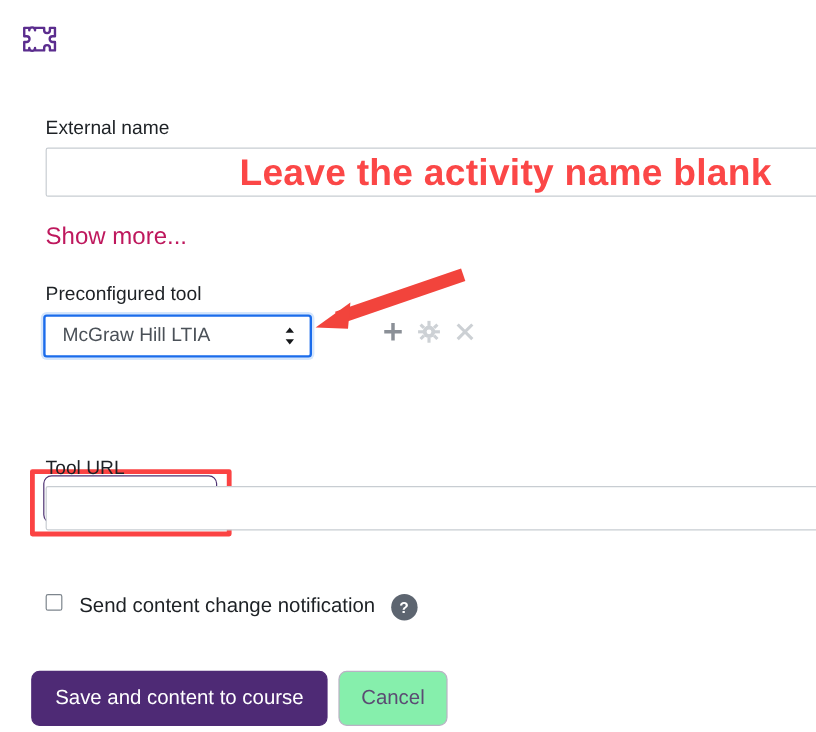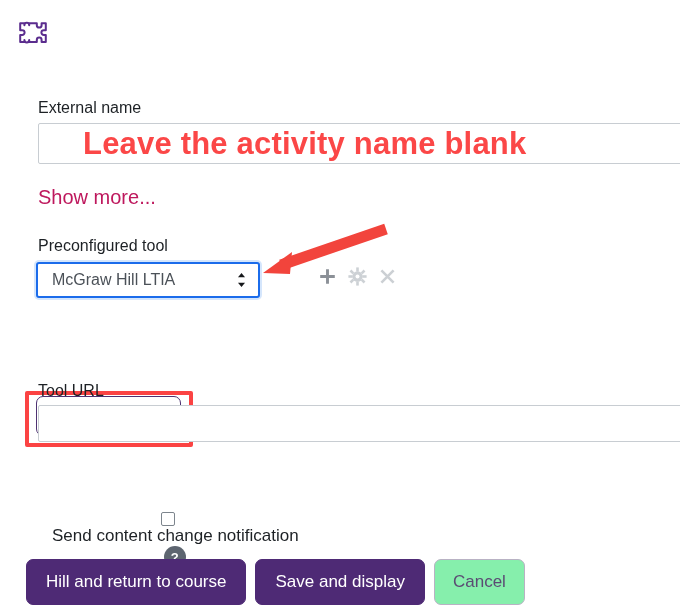--- a/index.html
+++ b/index.html
@@ -79,20 +79,21 @@
     position: absolute;
     left: 83px; top: 54px;
     width: 560px;
     font-size: 31px;
     font-weight: bold;
     color: #fb4747;
     letter-spacing: .2px;
     line-height: 36px;
     white-space: nowrap;
     pointer-events: none;
+    text-align: right;
   }
 
   
   .show-more {
     position: absolute;
     left: 38px; top: 114px;
     font-size: 20px;
     color: #be185d;
     text-decoration: none;
     cursor: pointer;
@@ -176,24 +177,23 @@
   .url-input {
     position: absolute;
     left: 38px; top: 333px;
     width: 676px;
     height: 37px;
   }
 
   
   .check-row {
     position: absolute;
-    left: 38px; top: 440px;
-    display: flex;
-    align-items: center;
-    flex-direction: column;
+    left: 38px; top: 423px;
+    display: flex;
+    align-items: flex-start;
   }
   .check-box {
     width: 14px;
     height: 14px;
     border: 1px solid #7d858d;
     border-radius: 2px;
     background: #ffffff;
     cursor: pointer;
     flex: 0 0 14px;
   }
@@ -324,22 +324,21 @@
   <label class="field-label row-url-label">Tool URL</label>
   <input class="text-input url-input" type="text" placeholder="" style="">
 
   <div class="check-row">
     <span class="check-box"></span>
     <span class="check-label">Send content change notification</span>
     <span class="help-icon">?</span>
   </div>
 
   <div class="actions">
-    <button class="btn btn-primary">Hill and return to course</button>
-    <button class="btn btn-primary">Save and display</button>
+    <button class="btn btn-primary">Save and content to course</button>
     <button class="btn btn-cancel">Cancel</button>
   </div>
 </div>
 
 <svg class="arrow-overlay" width="680" height="610" viewBox="0 0 680 610" aria-hidden="true">
   <g>
     <path d="M386 229 L281 265" stroke="#f2443c" stroke-width="11" stroke-linecap="butt"></path>
     <path d="M263 273 L292 252 L290 274 Z" fill="#f2443c"></path>
   </g>
 </svg>

